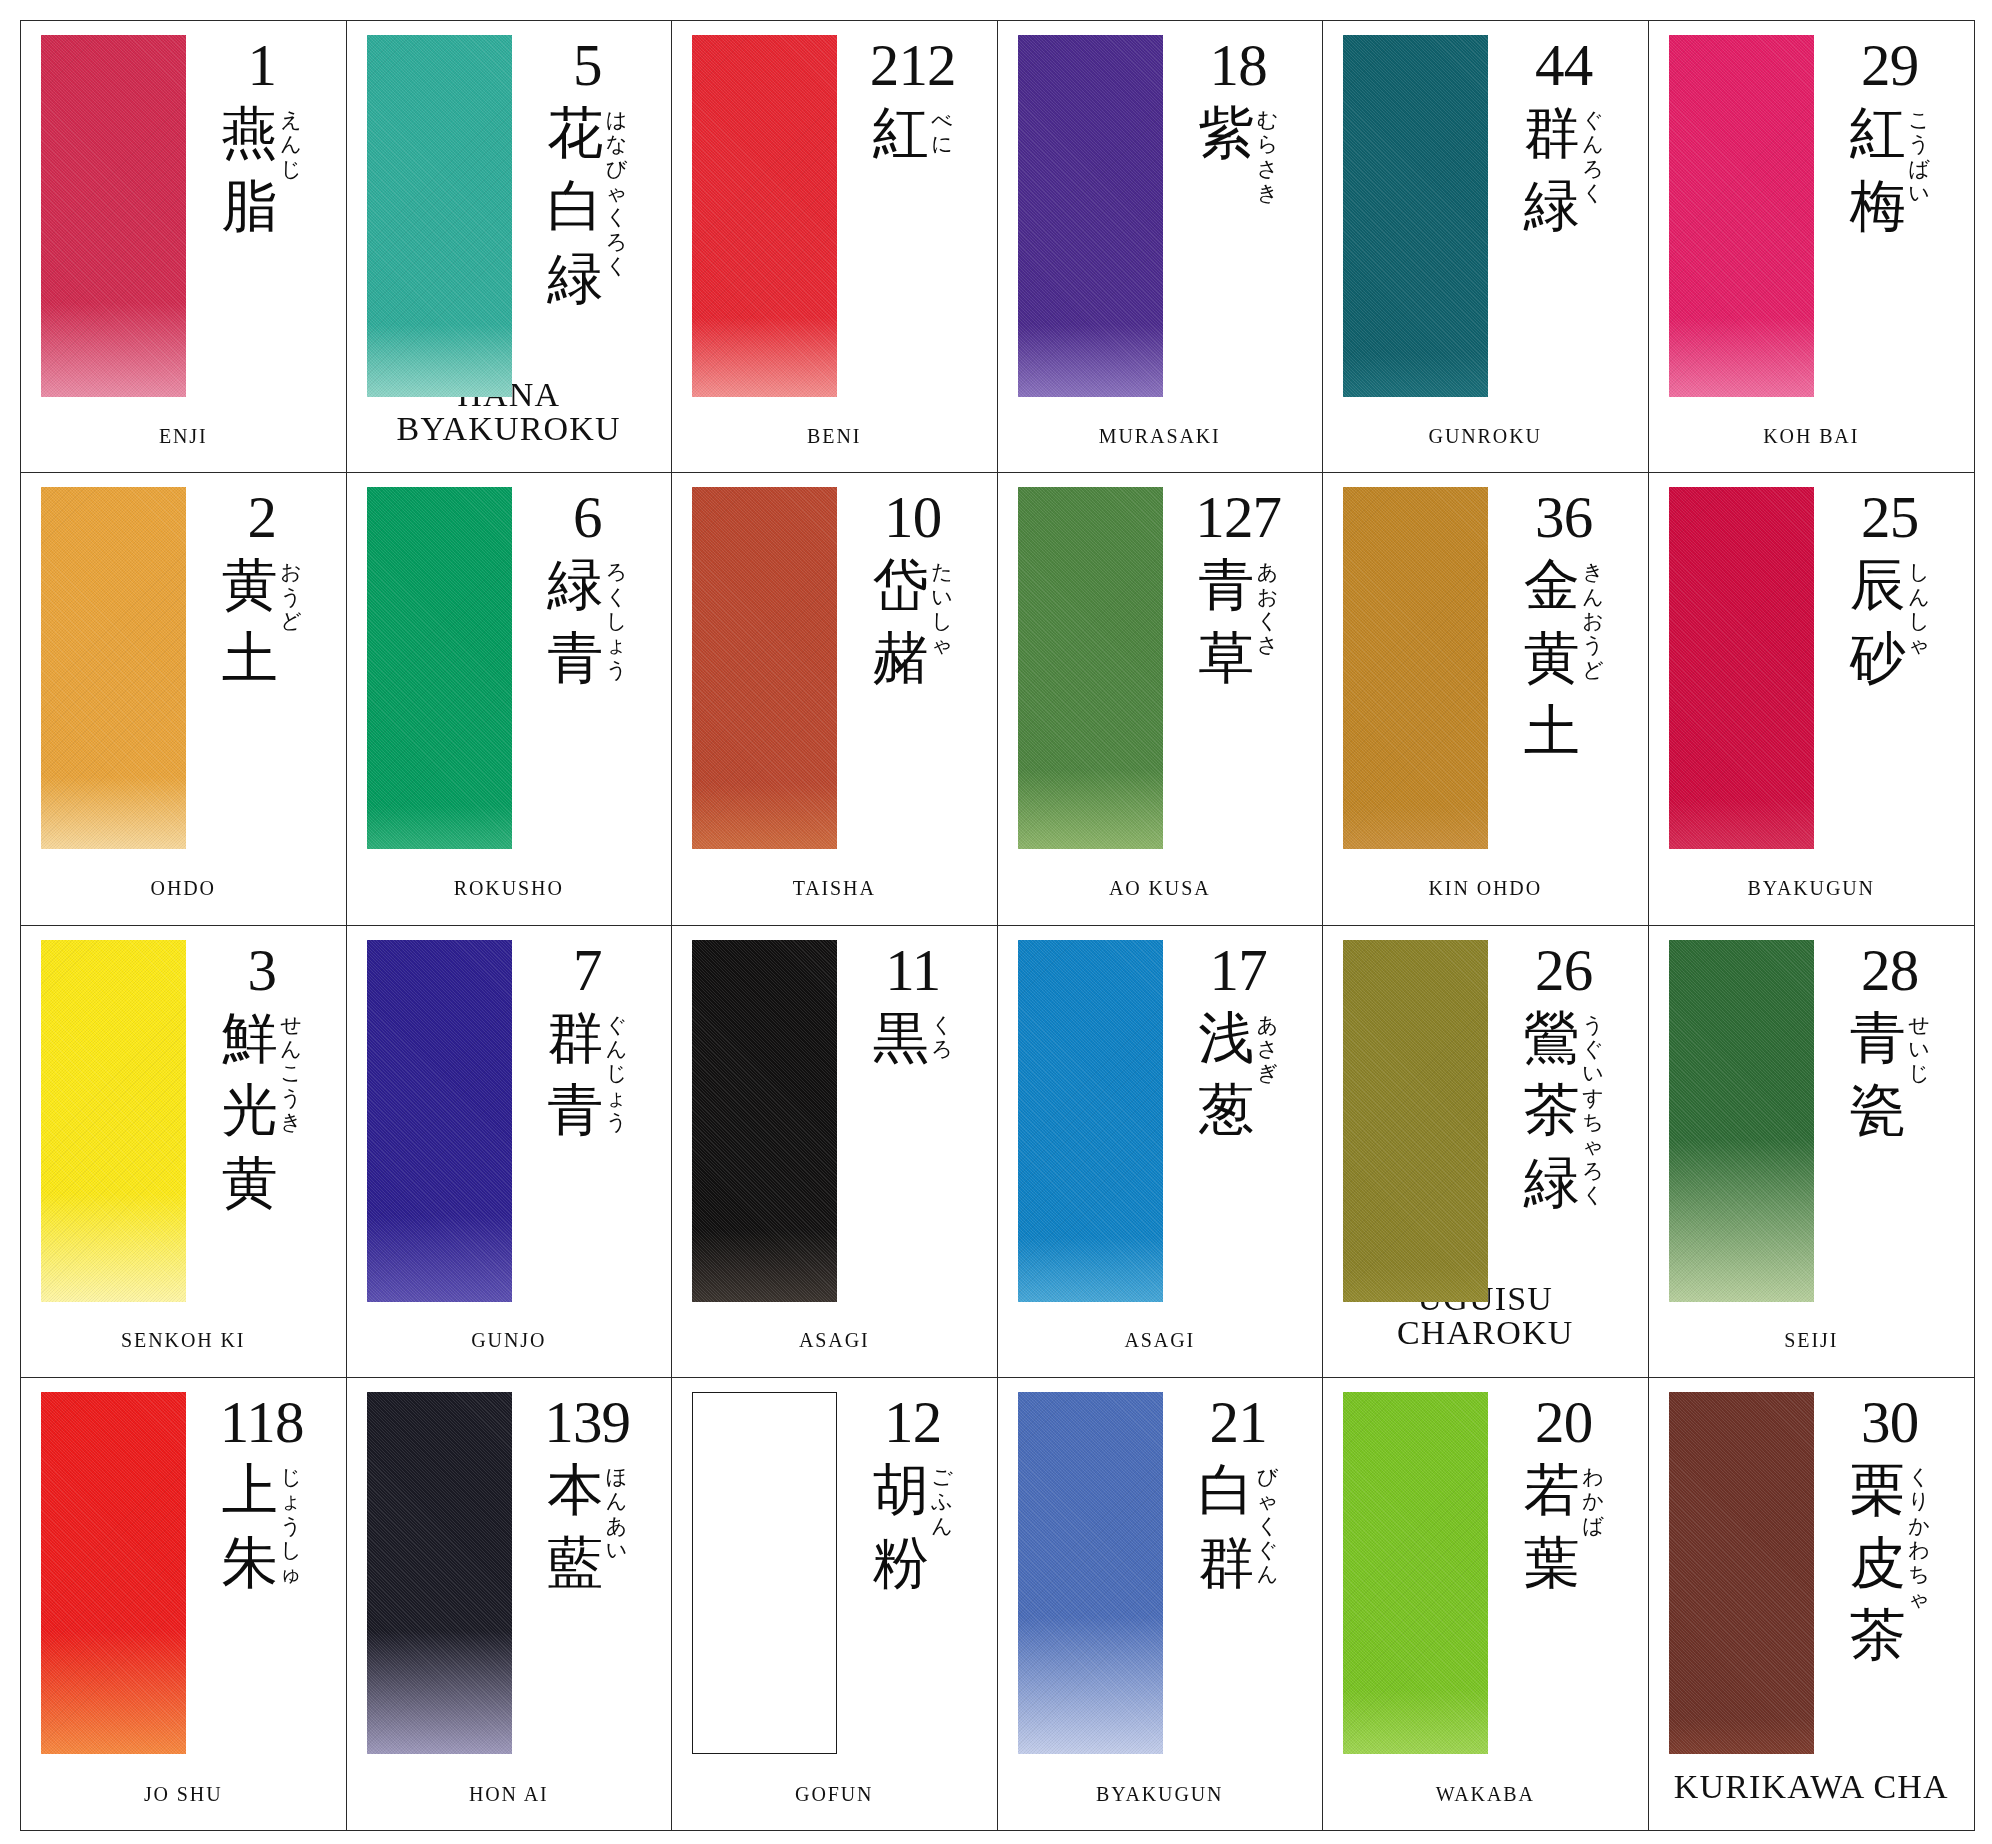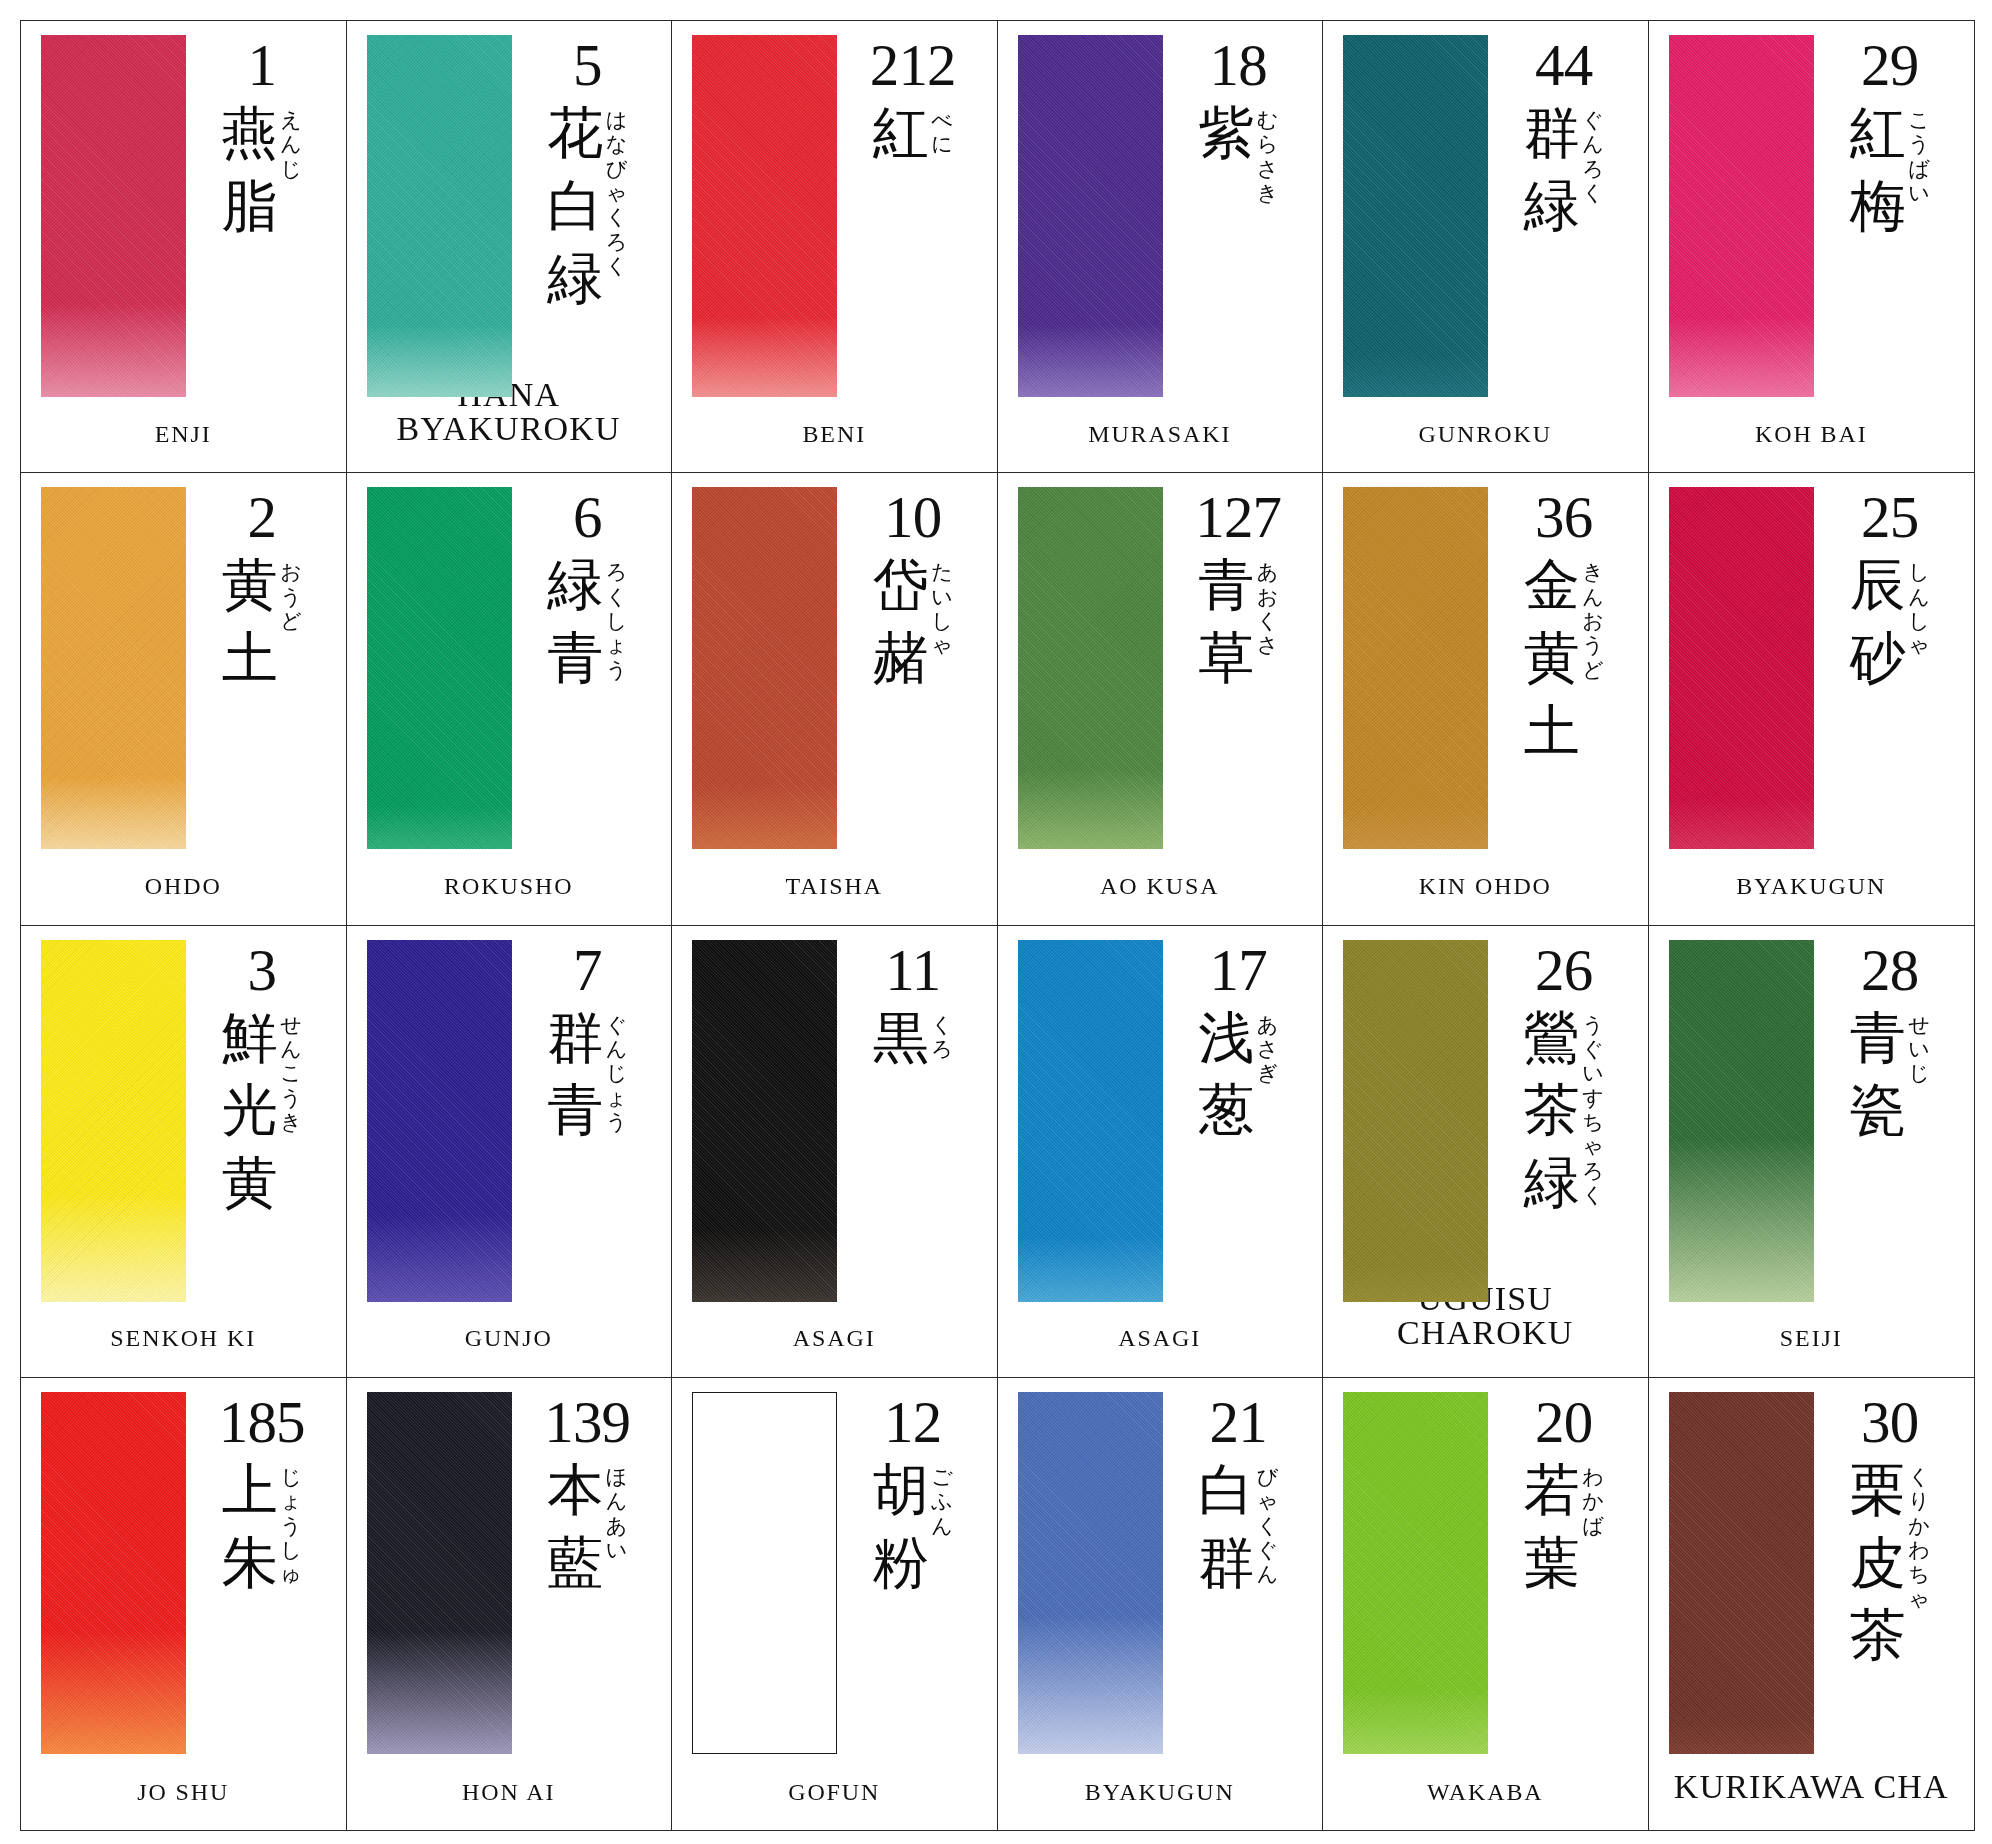--- a/index.html
+++ b/index.html
@@ -55,21 +55,21 @@
     font-weight:400;
   }
   .kanji span{display:block;}
   .furi{
     display:flex;flex-direction:column;align-items:center;justify-content:flex-start;
     font-family:"DejaVu Sans",sans-serif;font-size:21px;line-height:1.16;color:#0d0d0d;
     margin-left:2.3px;padding-top:11px;white-space:nowrap;
   }
   .furi span{display:block;}
   .romaji{
-    flex:0 0 auto;text-align:center;font-size:24px;line-height:1;color:#111;
+    flex:0 0 auto;text-align:center;font-size:20px;line-height:1;color:#111;
     letter-spacing:1.9px;padding:0 4.7px 26.5px 4.7px;
     font-family:"Liberation Serif",serif;
     display:flex;align-items:flex-end;justify-content:center;height:67px;
   }
   .romaji.small{font-size:34px;letter-spacing:1.2px;}
 </style>
 </head>
 <body>
 
 <div id="sheet">
@@ -491,21 +491,21 @@
           </div>
         </div>
         <div class="romaji">SEIJI</div>
       </div>
       <div class="cell lastrow">
         <div class="cellbody">
           <div class="swatchwrap">
             <div class="swatch" style="background-image: linear-gradient(rgb(236, 28, 28) 0%, rgb(236, 28, 28) 66%, rgb(246, 136, 63) 100%);"></div>
           </div>
           <div class="textcol">
-            <div class="num">185</div>
+            <div class="num">118</div>
             <div class="namerow">
               <div class="kanji">
                 <span>上</span>
                 <span>朱</span>
               </div>
               <div class="furi">
                 <span>じ</span>
                 <span>ょ</span>
                 <span>う</span>
                 <span>し</span>

